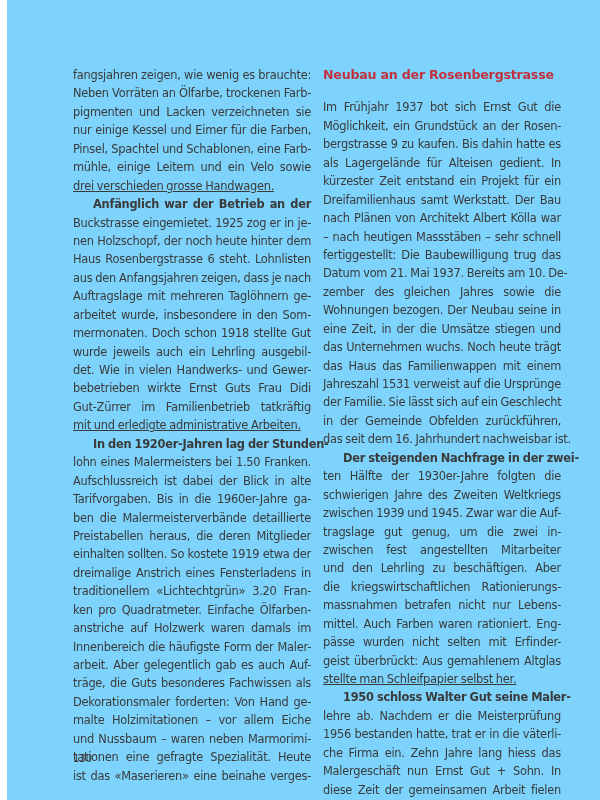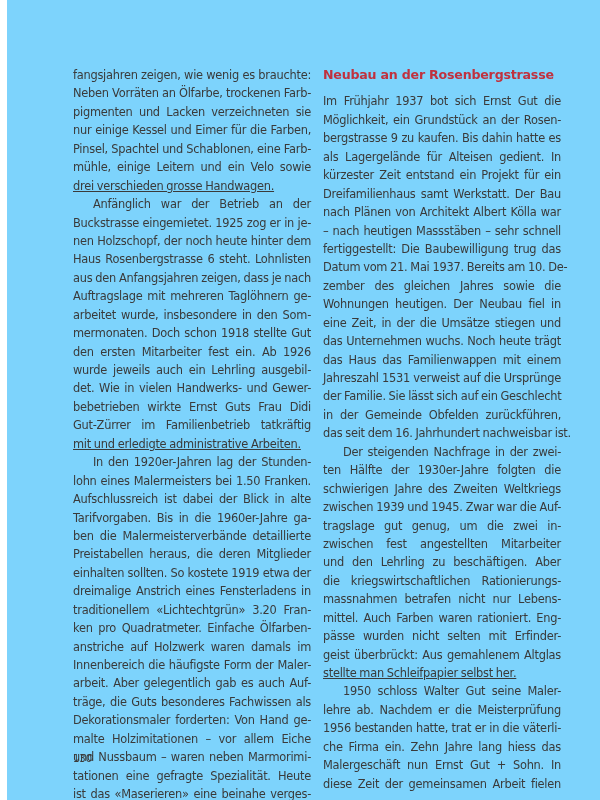--- a/index.html
+++ b/index.html
@@ -6,23 +6,23 @@
   body { width: 600px; height: 800px; position: relative; overflow: hidden;
          font-family: "DejaVu Sans", sans-serif; color: #3a3a3a; }
   .page { position: absolute; left: 7px; top: 0; width: 600px; height: 800px; background: #7dd3fc; }
   .col { position: absolute; top: 66px; width: 238px; }
   .col.left { left: 66px; }
   .col.right { left: 316px; }
   .line { display: block; height: 18.45px; line-height: 18.45px; font-size: 11.4px;
           white-space: nowrap; text-align: justify; text-align-last: justify;
           letter-spacing: -0.25px; word-spacing: -0.5px; }
   .line.last { text-align-last: left; text-decoration: underline; }
-  .line.indent { text-indent: 20px; }
+  .line.indent { text-indent: 20px; font-weight: bold; }
   .heading { display: block; font-size: 12.6px; font-weight: bold; color: #c0313e;
-             height: 18.45px; line-height: 18.45px; letter-spacing: -0.2px; margin-bottom: 8px; white-space: nowrap; }
+             height: 18.45px; line-height: 18.45px; letter-spacing: -0.2px; margin-bottom: 14px; white-space: nowrap; }
   .pagenum { position: absolute; left: 66px; top: 753px; font-size: 10px; color: #3a3a3a; }
 </style>
 </head>
 <body>
 
 <div class="page">
   <div class="col left" id="leftcol">
       <span class="line">fangsjahren zeigen, wie wenig es brauchte:</span>
       <span class="line">Neben Vorräten an Ölfarbe, trockenen Farb-</span>
       <span class="line">pigmenten und Lacken verzeichneten sie</span>
@@ -31,21 +31,20 @@
       <span class="line">mühle, einige Leitern und ein Velo sowie</span>
       <span class="line last">drei verschieden grosse Handwagen.</span>
       <span class="line indent">Anfänglich war der Betrieb an der</span>
       <span class="line">Buckstrasse eingemietet. 1925 zog er in je-</span>
       <span class="line">nen Holzschopf, der noch heute hinter dem</span>
       <span class="line">Haus Rosenbergstrasse 6 steht. Lohnlisten</span>
       <span class="line">aus den Anfangsjahren zeigen, dass je nach</span>
       <span class="line">Auftragslage mit mehreren Taglöhnern ge-</span>
       <span class="line">arbeitet wurde, insbesondere in den Som-</span>
       <span class="line">mermonaten. Doch schon 1918 stellte Gut</span>
-      <span class="line">den ersten Mitarbeiter fest ein. Ab 1926</span>
       <span class="line">wurde jeweils auch ein Lehrling ausgebil-</span>
       <span class="line">det. Wie in vielen Handwerks- und Gewer-</span>
       <span class="line">bebetrieben wirkte Ernst Guts Frau Didi</span>
       <span class="line">Gut-Zürrer im Familienbetrieb tatkräftig</span>
       <span class="line last">mit und erledigte administrative Arbeiten.</span>
       <span class="line indent">In den 1920er-Jahren lag der Stunden-</span>
       <span class="line">lohn eines Malermeisters bei 1.50 Franken.</span>
       <span class="line">Aufschlussreich ist dabei der Blick in alte</span>
       <span class="line">Tarifvorgaben. Bis in die 1960er-Jahre ga-</span>
       <span class="line">ben die Malermeisterverbände detaillierte</span>
@@ -71,21 +70,21 @@
         <span class="line">Möglichkeit, ein Grundstück an der Rosen-</span>
         <span class="line">bergstrasse 9 zu kaufen. Bis dahin hatte es</span>
         <span class="line">als Lagergelände für Alteisen gedient. In</span>
         <span class="line">kürzester Zeit entstand ein Projekt für ein</span>
         <span class="line">Dreifamilienhaus samt Werkstatt. Der Bau</span>
         <span class="line">nach Plänen von Architekt Albert Kölla war</span>
         <span class="line">– nach heutigen Massstäben – sehr schnell</span>
         <span class="line">fertiggestellt: Die Baubewilligung trug das</span>
         <span class="line">Datum vom 21. Mai 1937. Bereits am 10. De-</span>
         <span class="line">zember des gleichen Jahres sowie die</span>
-        <span class="line">Wohnungen heutigen. Der Neubau fiel in</span>
+        <span class="line">Wohnungen bezogen. Der Neubau seine in</span>
         <span class="line">eine Zeit, in der die Umsätze stiegen und</span>
         <span class="line">das Unternehmen wuchs. Noch heute trägt</span>
         <span class="line">das Haus das Familienwappen mit einem</span>
         <span class="line">Jahreszahl 1531 verweist auf die Ursprünge</span>
         <span class="line">der Familie. Sie lässt sich auf ein Geschlecht</span>
         <span class="line">in der Gemeinde Obfelden zurückführen,</span>
         <span class="line">das seit dem 16. Jahrhundert nachweisbar ist.</span>
         <span class="line indent">Der steigenden Nachfrage in der zwei-</span>
         <span class="line">ten Hälfte der 1930er-Jahre folgten die</span>
         <span class="line">schwierigen Jahre des Zweiten Weltkriegs</span>

